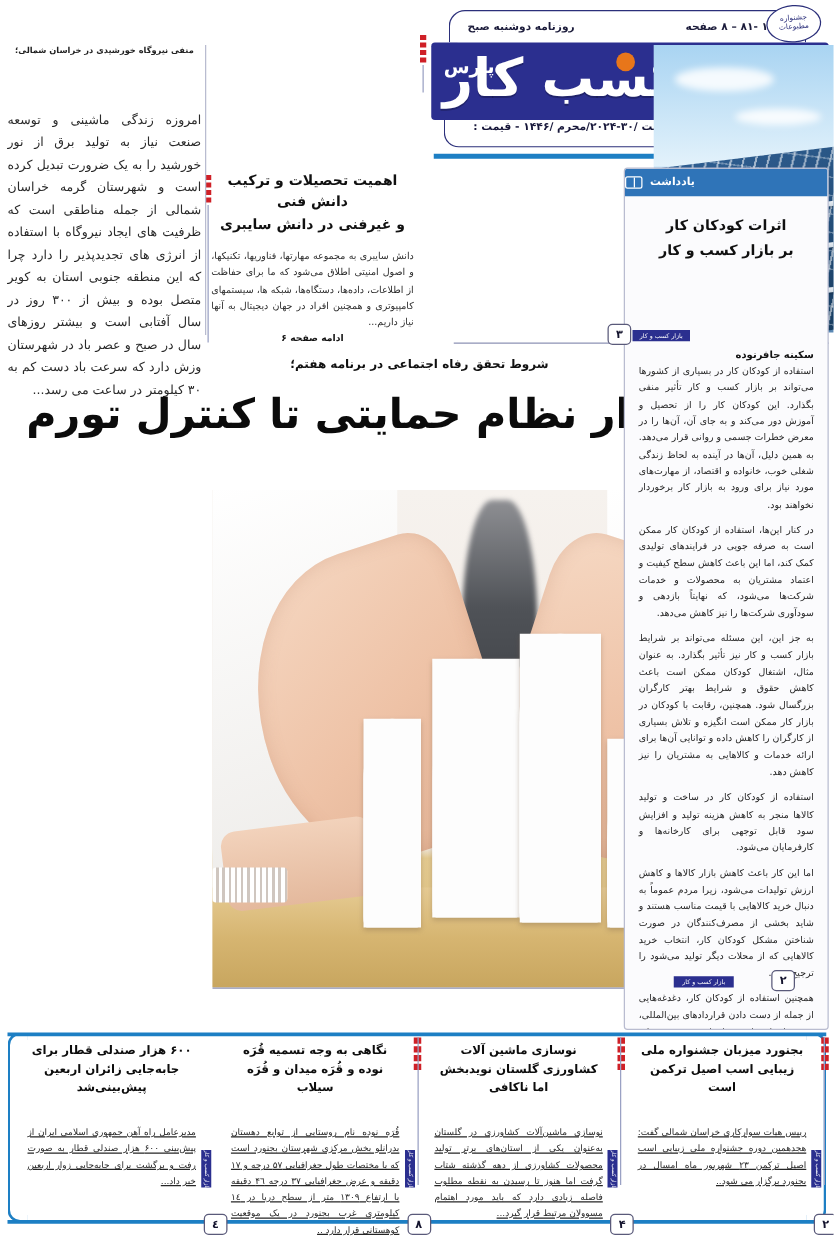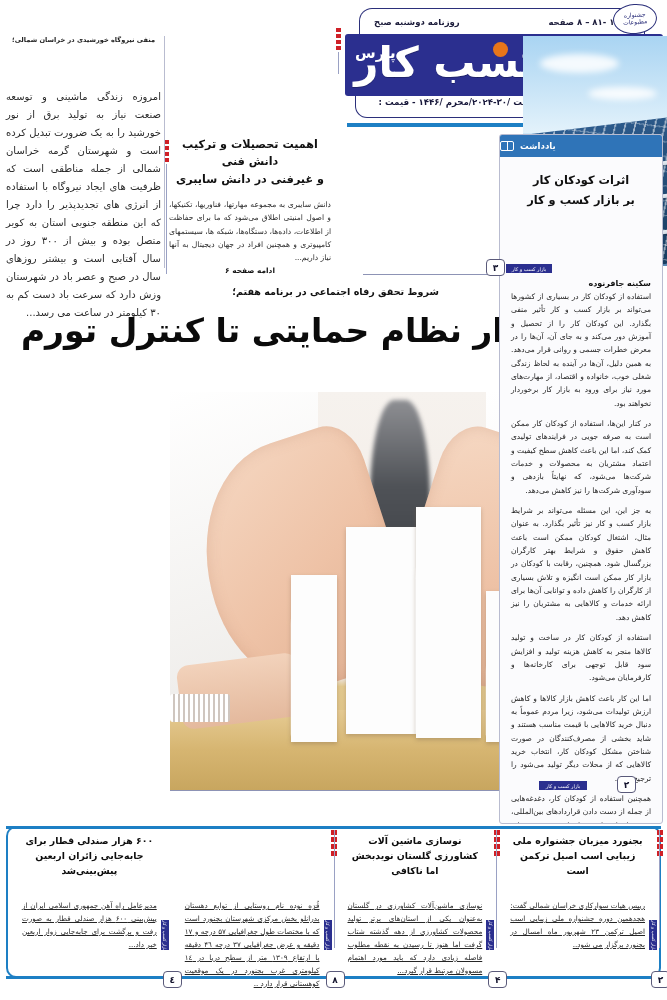--- a/index.html
+++ b/index.html
@@ -774,20 +774,21 @@
           <i></i>
           <i></i>
           <i></i>
         </div>
       <div class="vline"></div>
       <div class="minilogo">بازار کسب و کار</div>
       <div class="badge">۴</div>
     </div>
 
     <div class="botcell">
+      <h3>نگاهی به وجه تسمیه قُرَه نوده و قُرَه میدان و قُرَه سیلاب</h3>
       <p>قُرَه نوده نام روستایی از توابع دهستان بدرانلو بخش مرکزی شهرستان بجنورد است که با مختصات طول جغرافیایی ۵۷ درجه و ۱۷ دقیقه و عرض جغرافیایی ۳۷ درجه ۴٦ دقیقه با ارتفاع ۱۳۰۹ متر از سطح دریا در ۱٤ کیلومتری غرب بجنورد در یک موقعیت کوهستانی قرار دارد ..</p>
       <div class="vdots">
           <i></i>
           <i></i>
           <i></i>
           <i></i>
         </div>
       <div class="vline"></div>
       <div class="minilogo">بازار کسب و کار</div>
       <div class="badge">۸</div>

